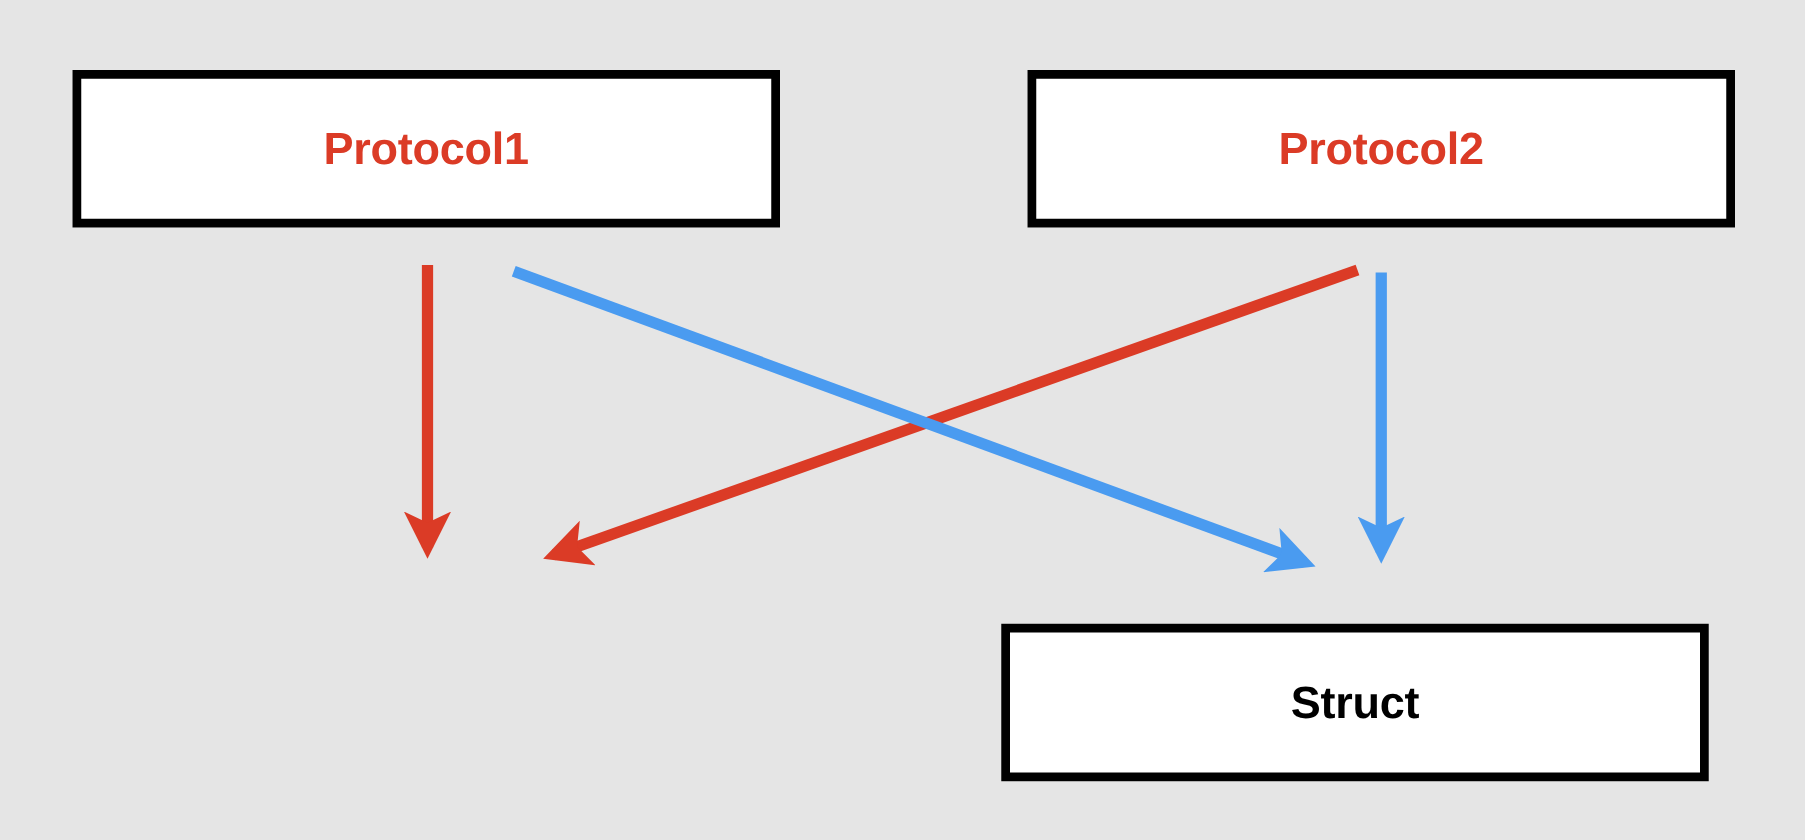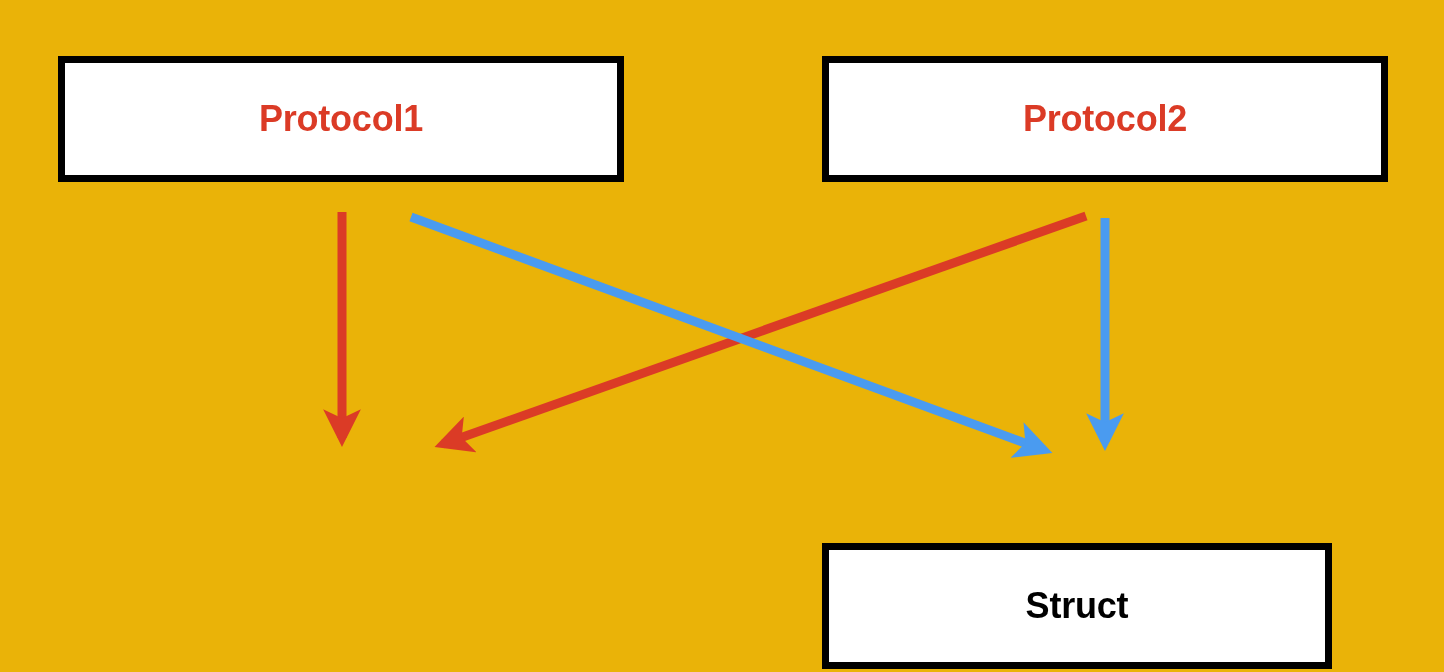--- a/index.html
+++ b/index.html
@@ -7,21 +7,21 @@
     padding: 0;
     background: #ffffff;
   }
   body {
     font-family: "Liberation Sans", sans-serif;
   }
   #diagram-canvas {
     position: relative;
     width: 1444px;
     height: 672px;
-    background: #eab308;
+    background: #e5e5e5;
     overflow: hidden;
   }
   .node-box {
     position: absolute;
     box-sizing: border-box;
     background: #ffffff;
     border: 7px solid #000000;
     display: flex;
     align-items: center;
     justify-content: center;
@@ -75,17 +75,17 @@
 
   <div class="node-box" style="left:58px; top:56px; width:566px; height:126px;">
     <span class="node-label protocol">Protocol1</span>
   </div>
 
   <div class="node-box" style="left:822px; top:56px; width:566px; height:126px;text-align:center;">
     <span class="node-label protocol">Protocol2</span>
   </div>
 
 
-  <div class="node-box" style="left:822px; top:499px; width:510px; height:126px;margin-top:44px;">
+  <div class="node-box" style="left:801px; top:499px; width:566px; height:126px;">
     <span class="node-label concrete">Struct</span>
   </div>
 
 </div>
 
 </body></html>

